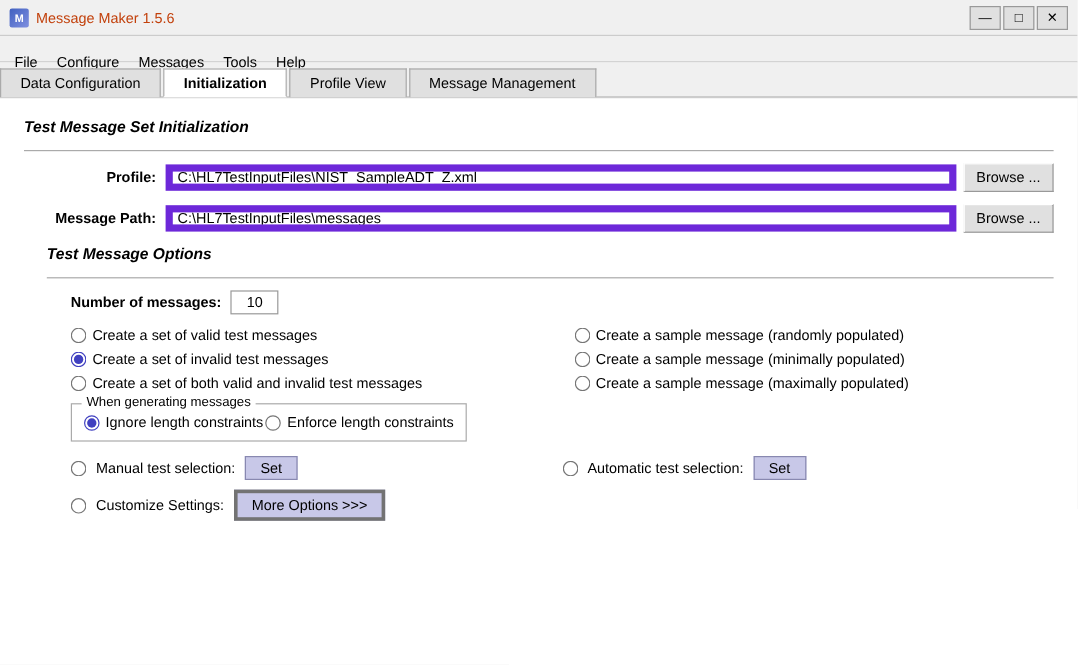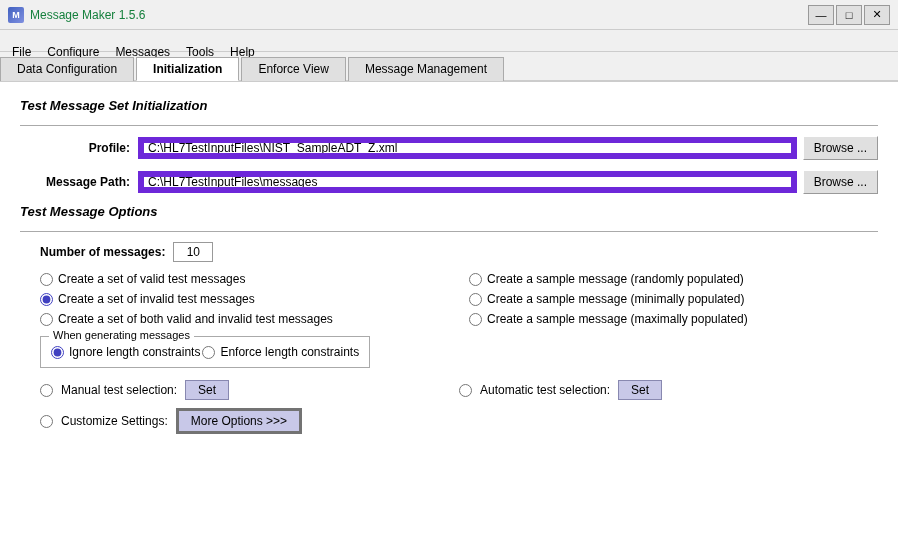--- a/index.html
+++ b/index.html
@@ -27,21 +27,21 @@
       height: 16px;
       margin-right: 6px;
       background: linear-gradient(135deg, #4060c0, #8090e0);
       border-radius: 2px;
       display: flex; align-items: center; justify-content: center;
       font-size: 9px; color: white; font-weight: bold;
     }
     .title-bar-text {
       flex: 1;
       font-size: 12px;
-      color: #15803d;
+      color: #c2410c;
     }
     .title-bar-controls {
       display: flex;
       gap: 2px;
     }
     .title-btn {
       width: 26px;
       height: 20px;
       background: #e0e0e0;
       border: 1px solid #999;
@@ -142,20 +142,21 @@
       font-size: 12px;
       height: 24px;
       min-width: 70px;
       border-top-color: #fff;
       border-left-color: #fff;
     }
 
     
     .options-section {
       margin-top: 10px;
+      margin-left: 19px;
     }
     .num-messages-row {
       display: flex;
       align-items: center;
       margin-bottom: 10px;
       padding-left: 20px;
     }
     .num-label {
       font-weight: bold;
       margin-right: 8px;
@@ -267,21 +268,21 @@
   <span class="menu-item">File</span>
   <span class="menu-item">Configure</span>
   <span class="menu-item">Messages</span>
   <span class="menu-item">Tools</span>
   <span class="menu-item">Help</span>
 </div>
 
 <div class="tab-bar">
   <div class="tab">Data Configuration</div>
   <div class="tab active">Initialization</div>
-  <div class="tab">Enforce View</div>
+  <div class="tab">Profile View</div>
   <div class="tab">Message Management</div>
 </div>
 
 <div class="content">
 
   <div class="section-title">Test Message Set Initialization</div>
   <hr class="section-divider">
 
   <div class="form-row">
     <span class="form-label">Profile:</span>

